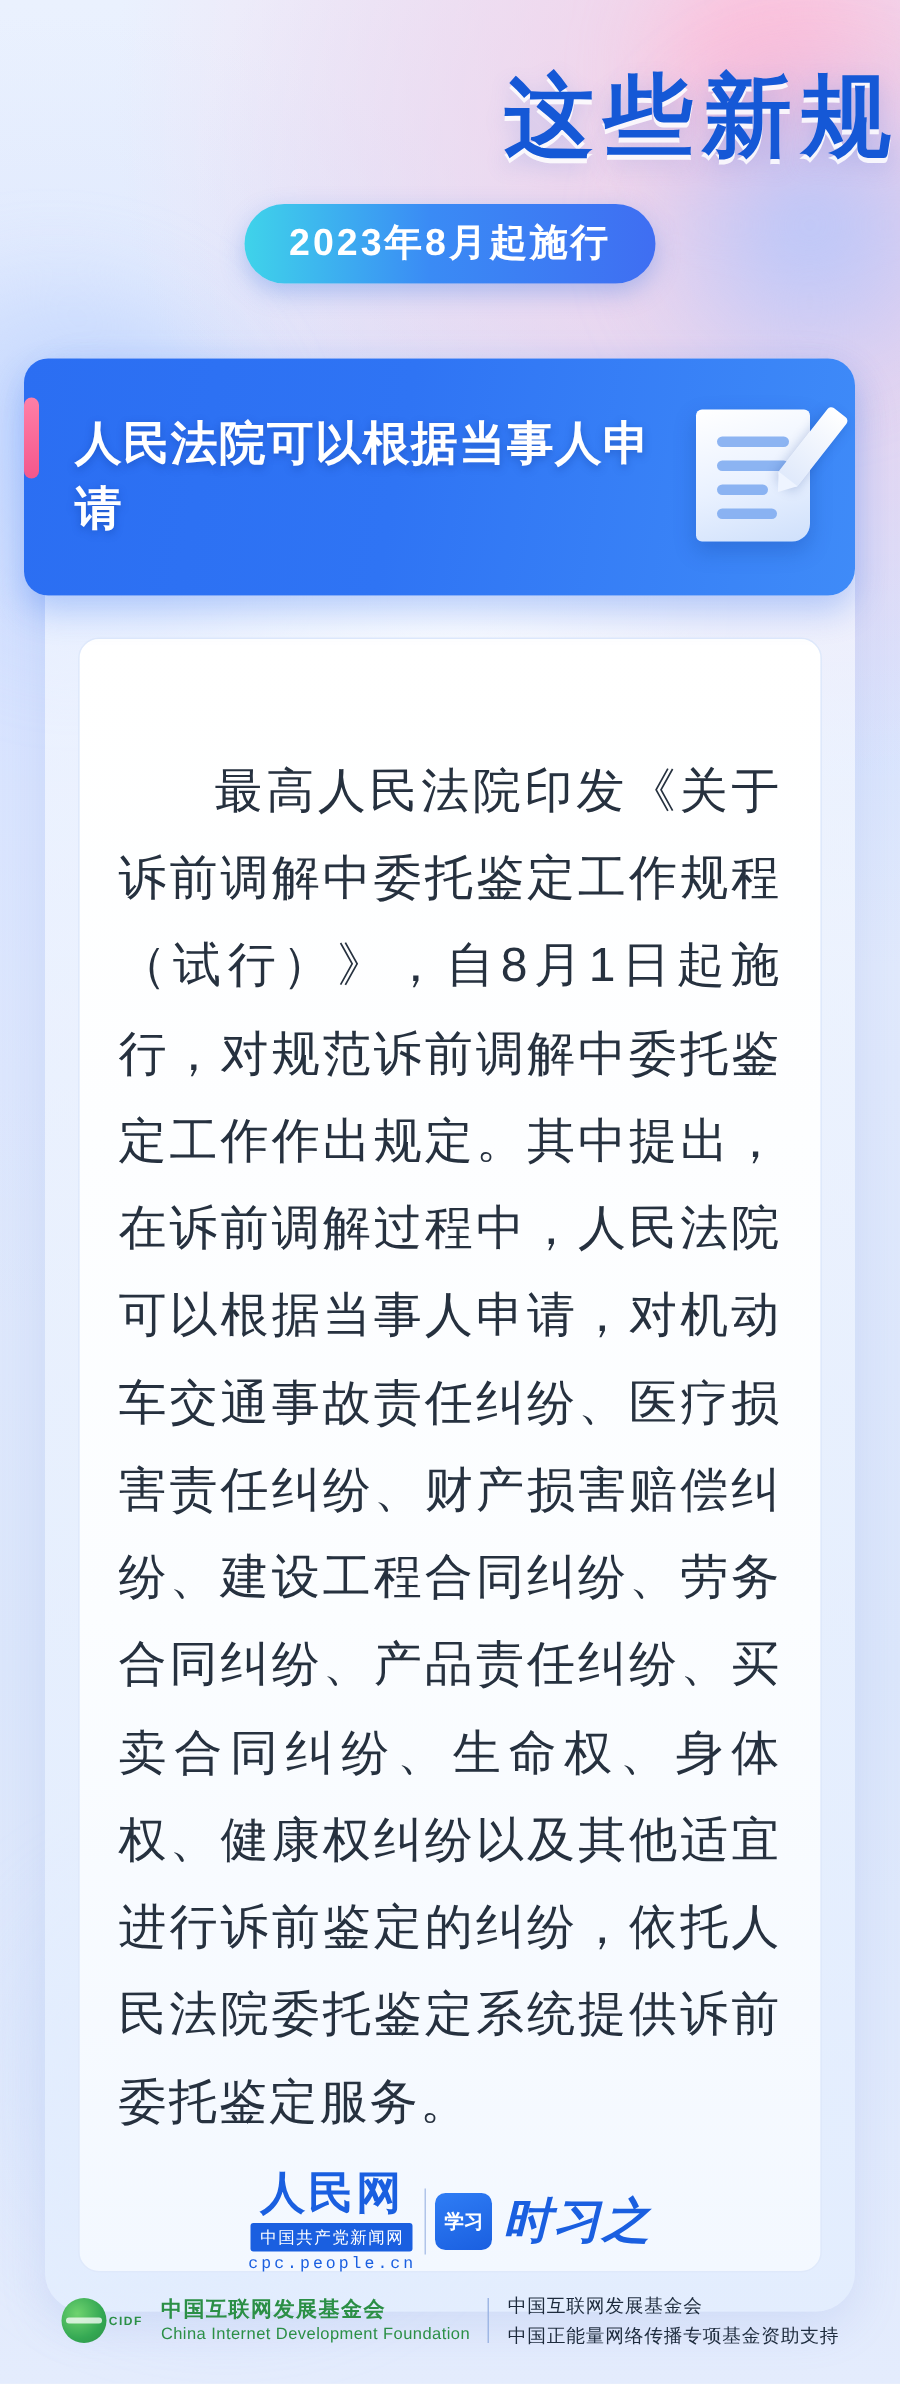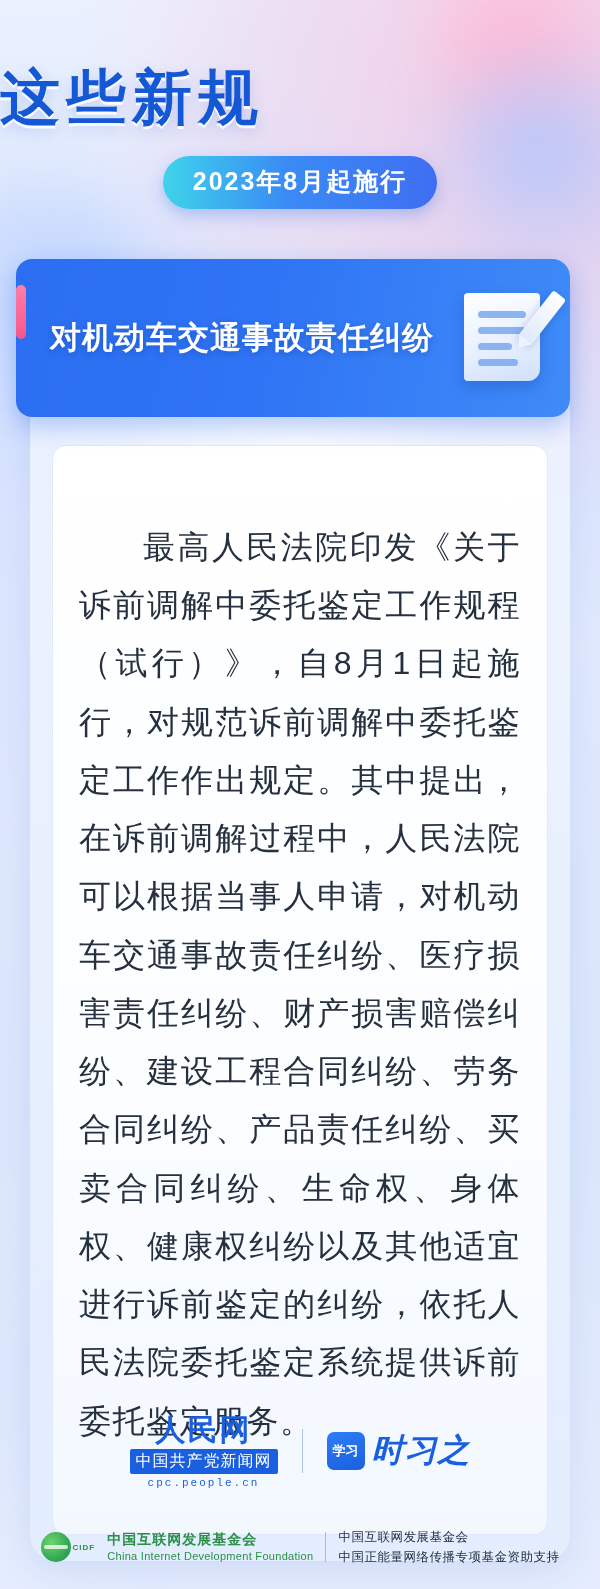--- a/index.html
+++ b/index.html
@@ -55,22 +55,22 @@
   }
   .blob-bottom {
     width: 420px; height: 320px;
     left: -60px; bottom: 40px;
     background: radial-gradient(circle at 50% 50%, rgba(205,222,255,0.7), rgba(205,222,255,0) 70%);
   }
 
   
   .header {
     position: relative;
-    padding-top: 68px;
-    text-align: left;
+    padding-top: 48px;
+    text-align: right;
   }
   .title-line {
     font-family: "Liberation Sans", sans-serif;
     font-weight: bold;
     color: #1558d6;
     letter-spacing: 6px;
     line-height: 1.0;
     text-shadow: 0 3px 0 rgba(255,255,255,0.85), 0 6px 14px rgba(80,120,220,0.25);
   }
   .title-line-1 {
@@ -205,37 +205,37 @@
   .footer {
     position: absolute;
     left: 0; right: 0;
     bottom: 0;
     padding-bottom: 22px;
   }
   .logos {
     display: flex;
     align-items: center;
     justify-content: center;
-    gap: 24px;
-    margin-bottom: 38px;
+    gap: 6px;
+    margin-bottom: 11px;
   }
   .logo-people {
     text-align: center;
     color: #1558d6;
   }
   .logo-people .cn {
     font-size: 30px;
     font-weight: bold;
     letter-spacing: 2px;
     color: #1a5fe0;
     line-height: 1.1;
   }
   .logo-people .sub {
     margin-top: 3px;
-    font-size: 16px;
+    font-size: 11px;
     background: #1a5fe0;
     color: #fff;
     padding: 2px 6px;
     border-radius: 2px;
     letter-spacing: 1px;
     display: inline-block;
   }
   .logo-people .url {
     margin-top: 3px;
     font-size: 11px;
@@ -352,21 +352,21 @@
     <div class="title-line title-line-1">这些新规</div>
     <div class="date-badge-wrap">
       <span class="date-badge">2023年8月起施行</span>
     </div>
   </div>
 
   <div class="card-outer">
 
     <div class="banner">
       <div class="banner-tab"></div>
-      <div class="banner-title">对机动车交通事故责任纠纷</div>
+      <div class="banner-title">人民法院可以根据当事人申请</div>
       <div class="banner-icon">
         <div class="doc-shape">
           <div class="doc-line l1"></div>
           <div class="doc-line l2"></div>
           <div class="doc-line l3"></div>
           <div class="doc-line l4"></div>
         </div>
         <div class="pencil"></div>
       </div>
     </div>

